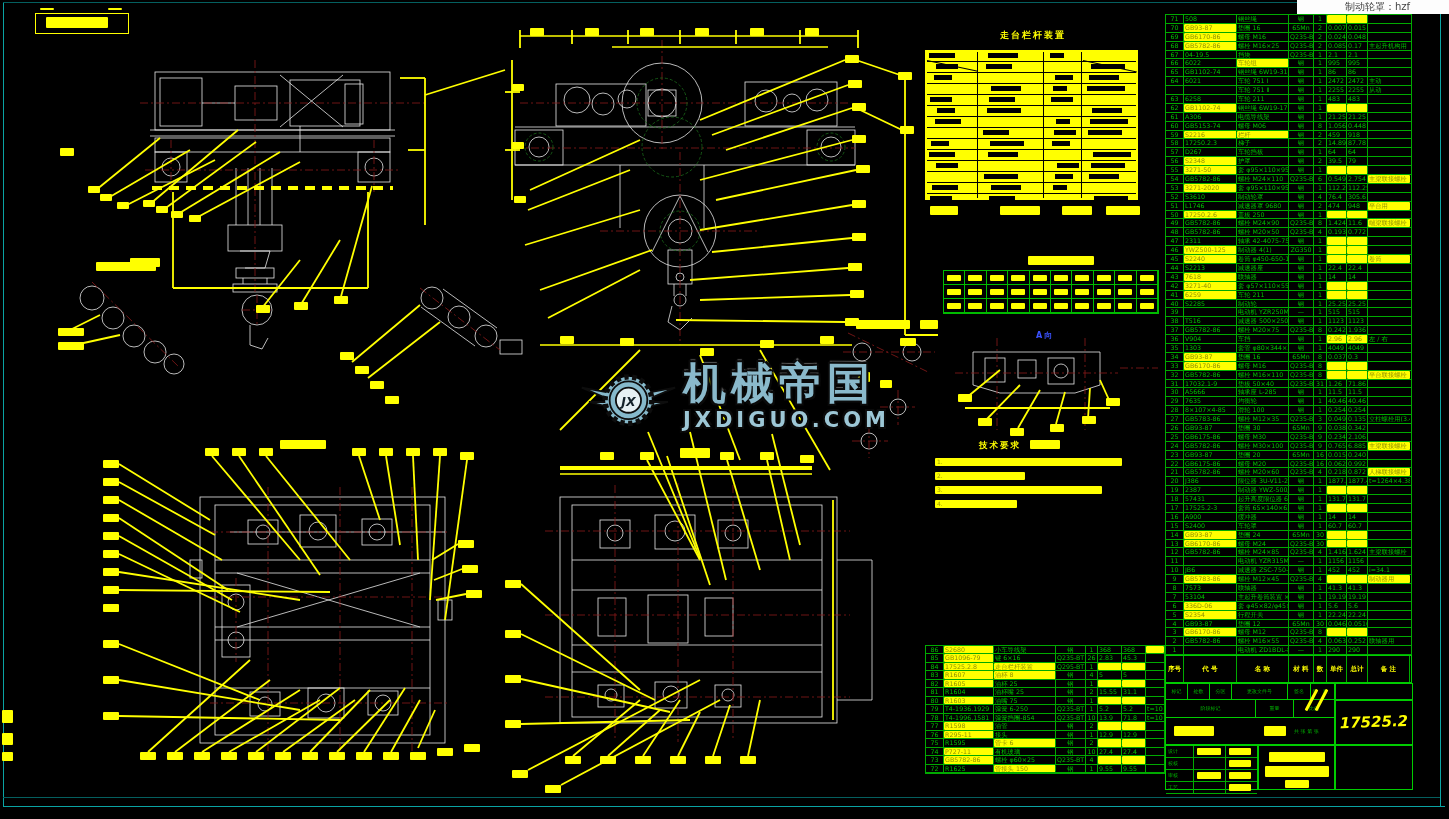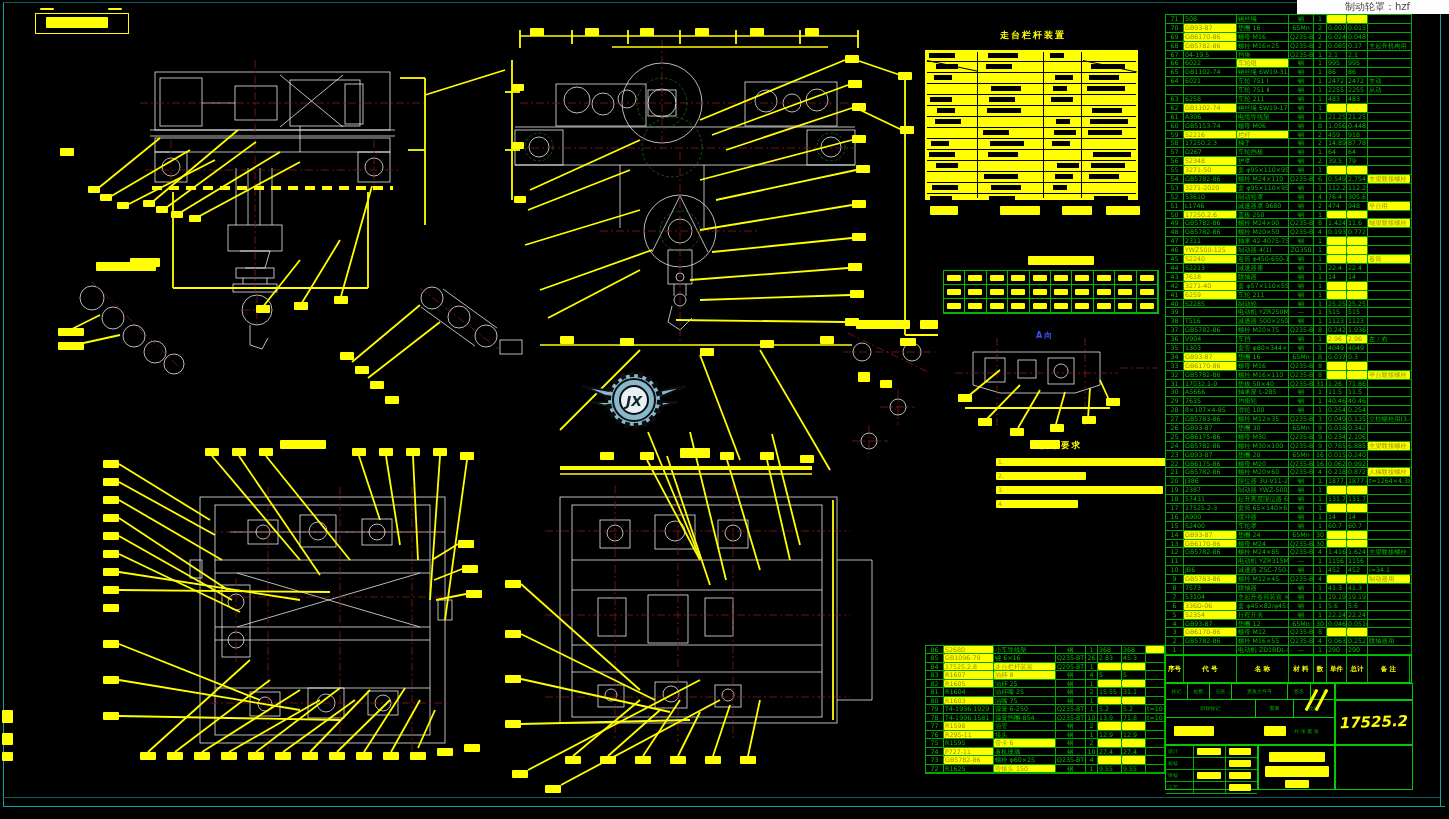--- a/index.html
+++ b/index.html
@@ -44,21 +44,21 @@
   #param-title{position:absolute;left:1000px;top:29px;color:#ffff00;font-size:9px;font-weight:bold;letter-spacing:2px;z-index:6;}
   .pbar{position:absolute;background:#000;height:5px;}
   .pcol{position:absolute;background:#000;width:1px;top:2px;bottom:2px;}
   .prow{position:absolute;background:#000;height:1px;left:2px;right:2px;}
   
   #wheel-table{position:absolute;left:943px;top:270px;width:214px;height:42px;z-index:5;
      display:grid;grid-template-columns:repeat(10,1fr);grid-template-rows:repeat(3,1fr);border:1px solid #0b0;}
   #wheel-table div{border-right:1px solid #0b0;border-bottom:1px solid #0b0;position:relative;}
   #wheel-table div::after{content:"";position:absolute;left:15%;top:30%;width:68%;height:45%;background:#ffff00;border-radius:1px;}
   
-  #notes{position:absolute;left:996px;top:440px;width:200px;z-index:5;}
+  #notes{position:absolute;left:935px;top:440px;width:200px;z-index:5;}
   #notes-title{color:#ffff00;font-size:8.5px;font-weight:bold;letter-spacing:2px;margin-left:44px;}
   .note-line{background:#ffff00;height:8px;border-radius:1px;margin-top:6px;color:rgba(60,50,0,.5);font-size:6px;line-height:8px;padding-left:2px;box-sizing:border-box;}
   #detail-label{position:absolute;left:1036px;top:330px;color:#3b52ff;font-size:8px;font-weight:bold;z-index:6;letter-spacing:2px;}
   svg#art{position:absolute;left:0;top:0;z-index:3;}
 </style>
 </head>
 <body>
 
 <svg id="art" width="1449" height="819">
     <line x1="202" y1="103" x2="235" y2="103" stroke="#e8e8e8" stroke-width="0.8"></line>
@@ -598,20 +598,24 @@
       <polygon points="46,34 2,26 44,44" fill="#86b9cb"></polygon>
       <polygon points="48,42 10,42 50,52" fill="#86b9cb"></polygon>
       <polygon points="62,34 106,26 64,44" fill="#86b9cb"></polygon>
       <polygon points="60,42 98,42 58,52" fill="#86b9cb"></polygon>
       <circle cx="54" cy="40" r="26" fill="#86b9cb" stroke-dasharray="5 4" stroke-width="6"></circle>
       <circle cx="54" cy="40" r="21" fill="#86b9cb"></circle>
       <circle cx="54" cy="40" r="14" fill="#e6f1f4"></circle>
     </g>
     <text x="54" y="46" text-anchor="middle" font-size="14" font-weight="bold" font-style="italic" fill="#14232b">JX</text>
   </svg>
+  <div id="wm-text">
+    <div id="wm-brand">机械帝国</div>
+    <div id="wm-domain">JXDIGUO.COM</div>
+  </div>
 </div>
 
 <div class="bt bom-right" id="bom-right" style="left:1165px;top:14px;width:247px;">
     <div class="bt-row">
       <div class="bt-c n">71</div>
       <div class="bt-c">508</div>
       <div class="bt-c">钢丝绳</div>
       <div class="bt-c n">钢</div>
       <div class="bt-c n">1</div>
       <div class="bt-c hl"></div>

